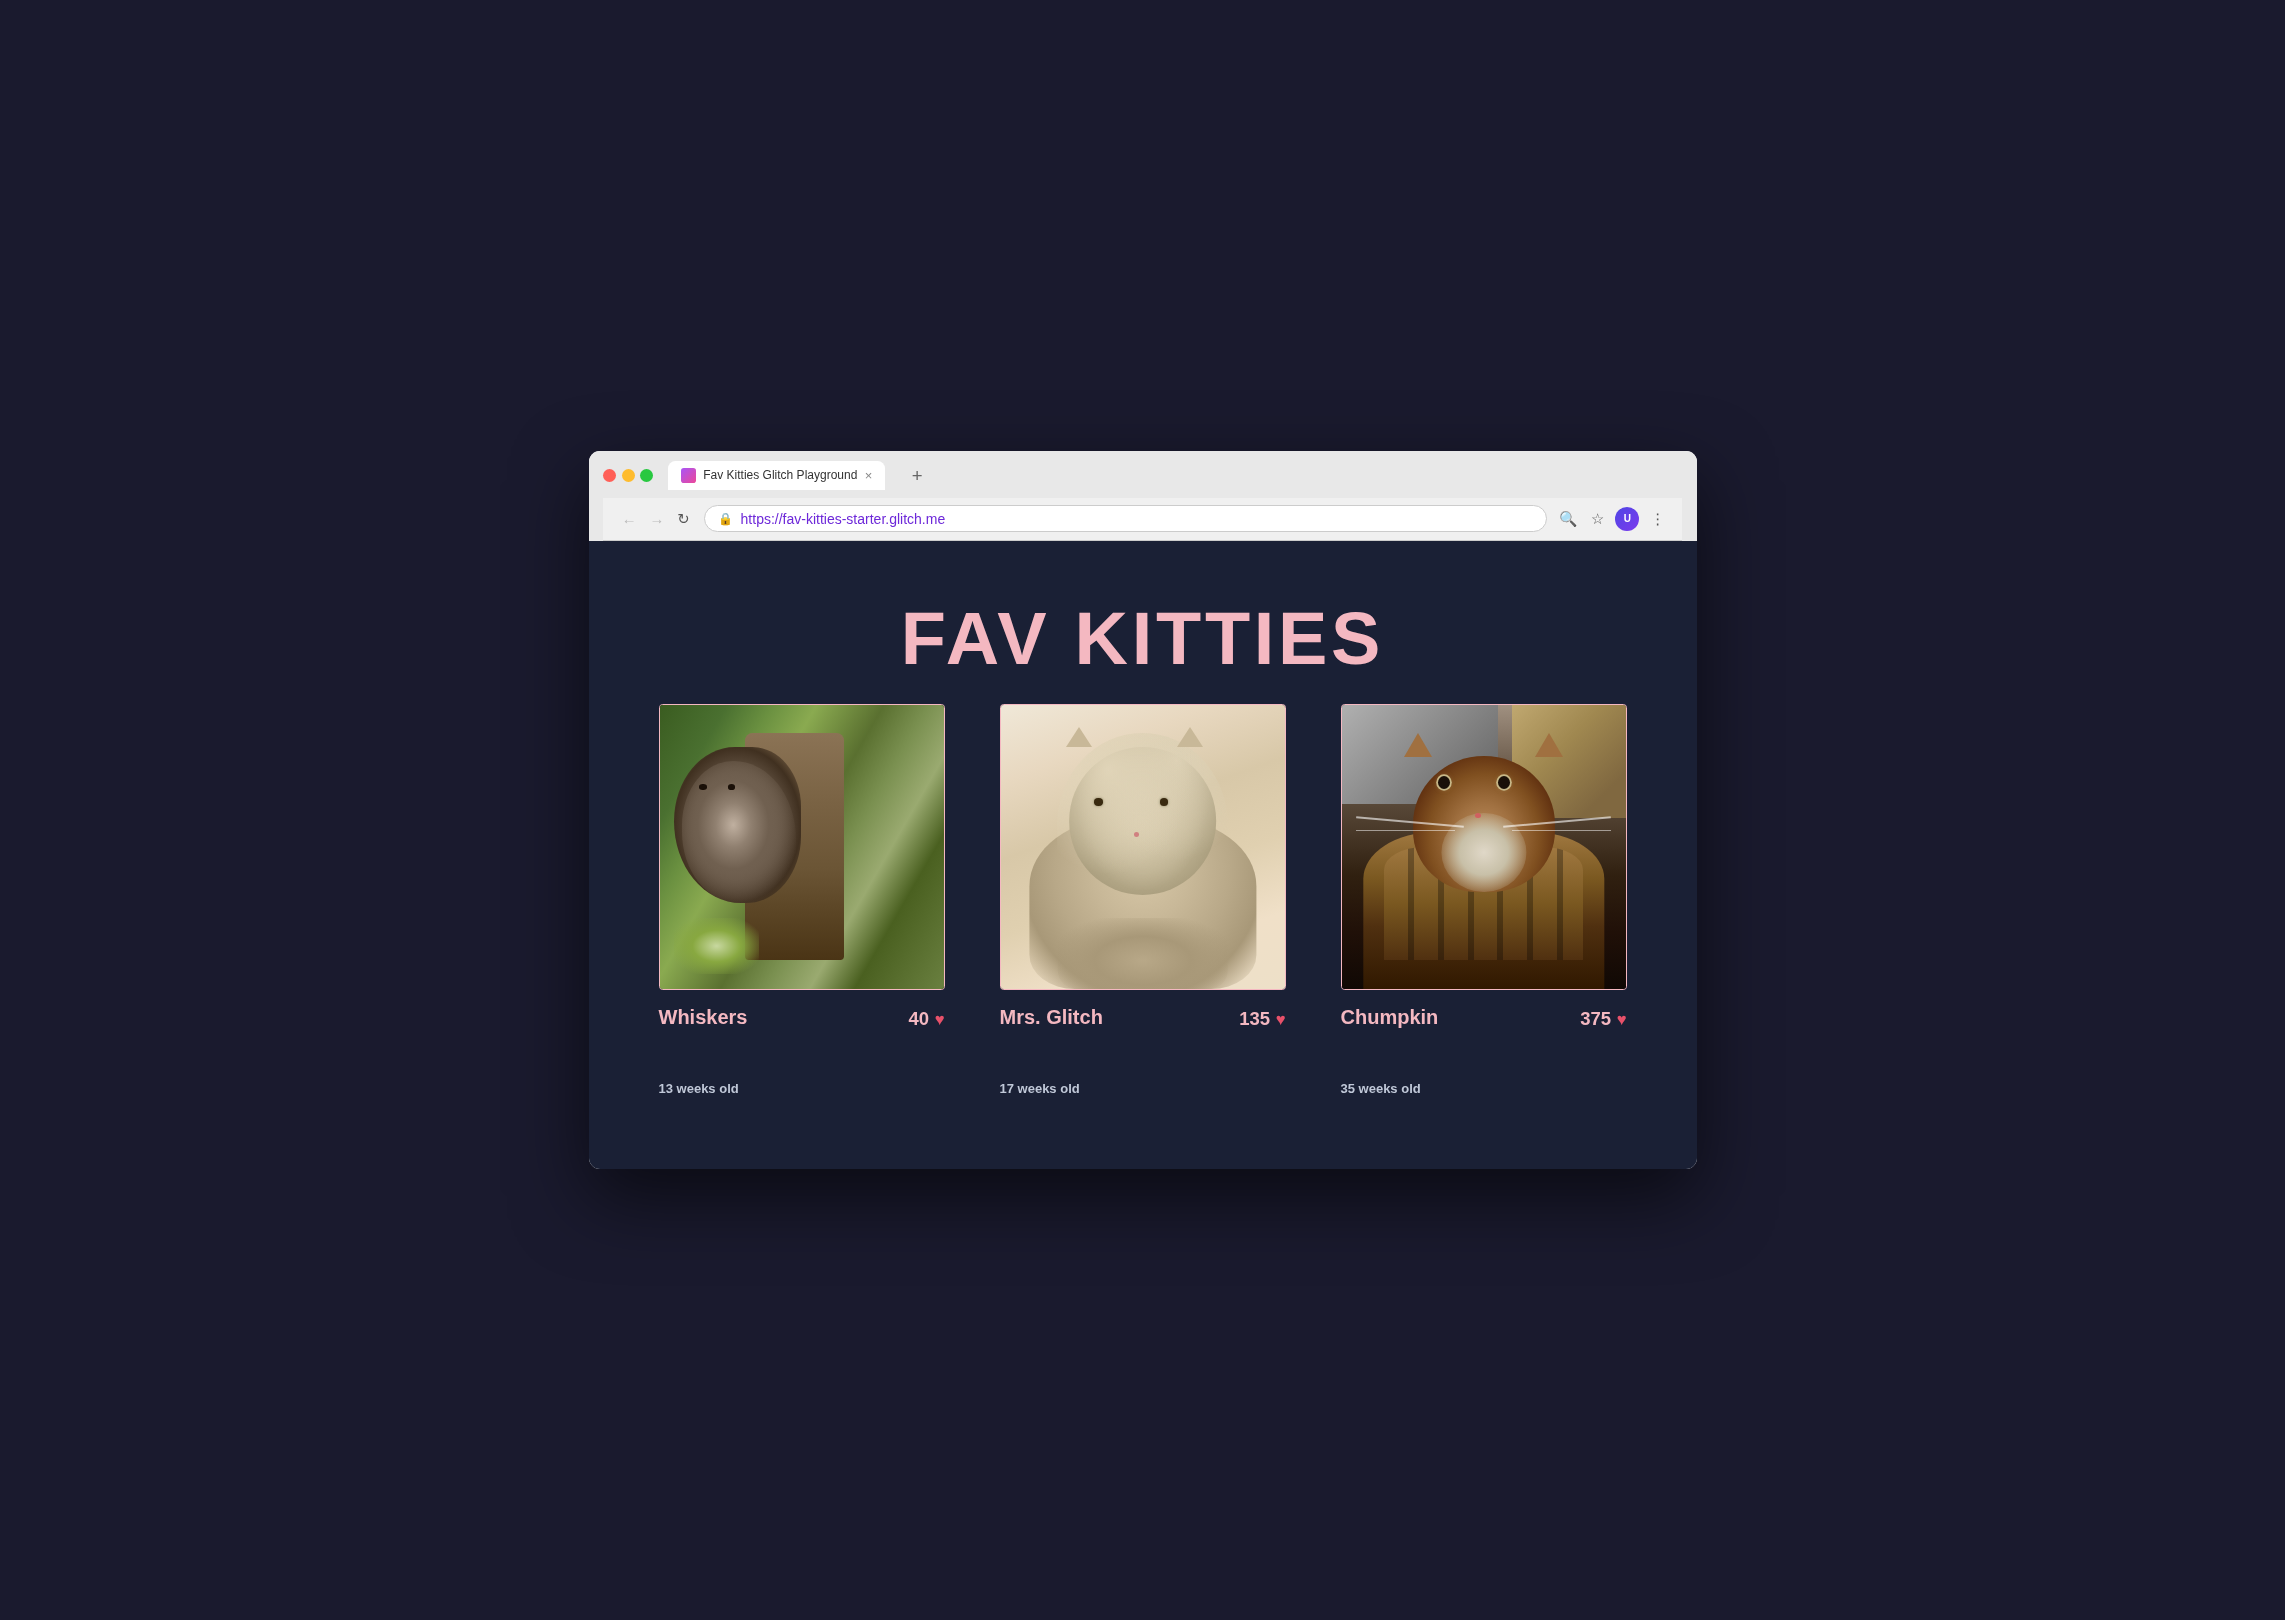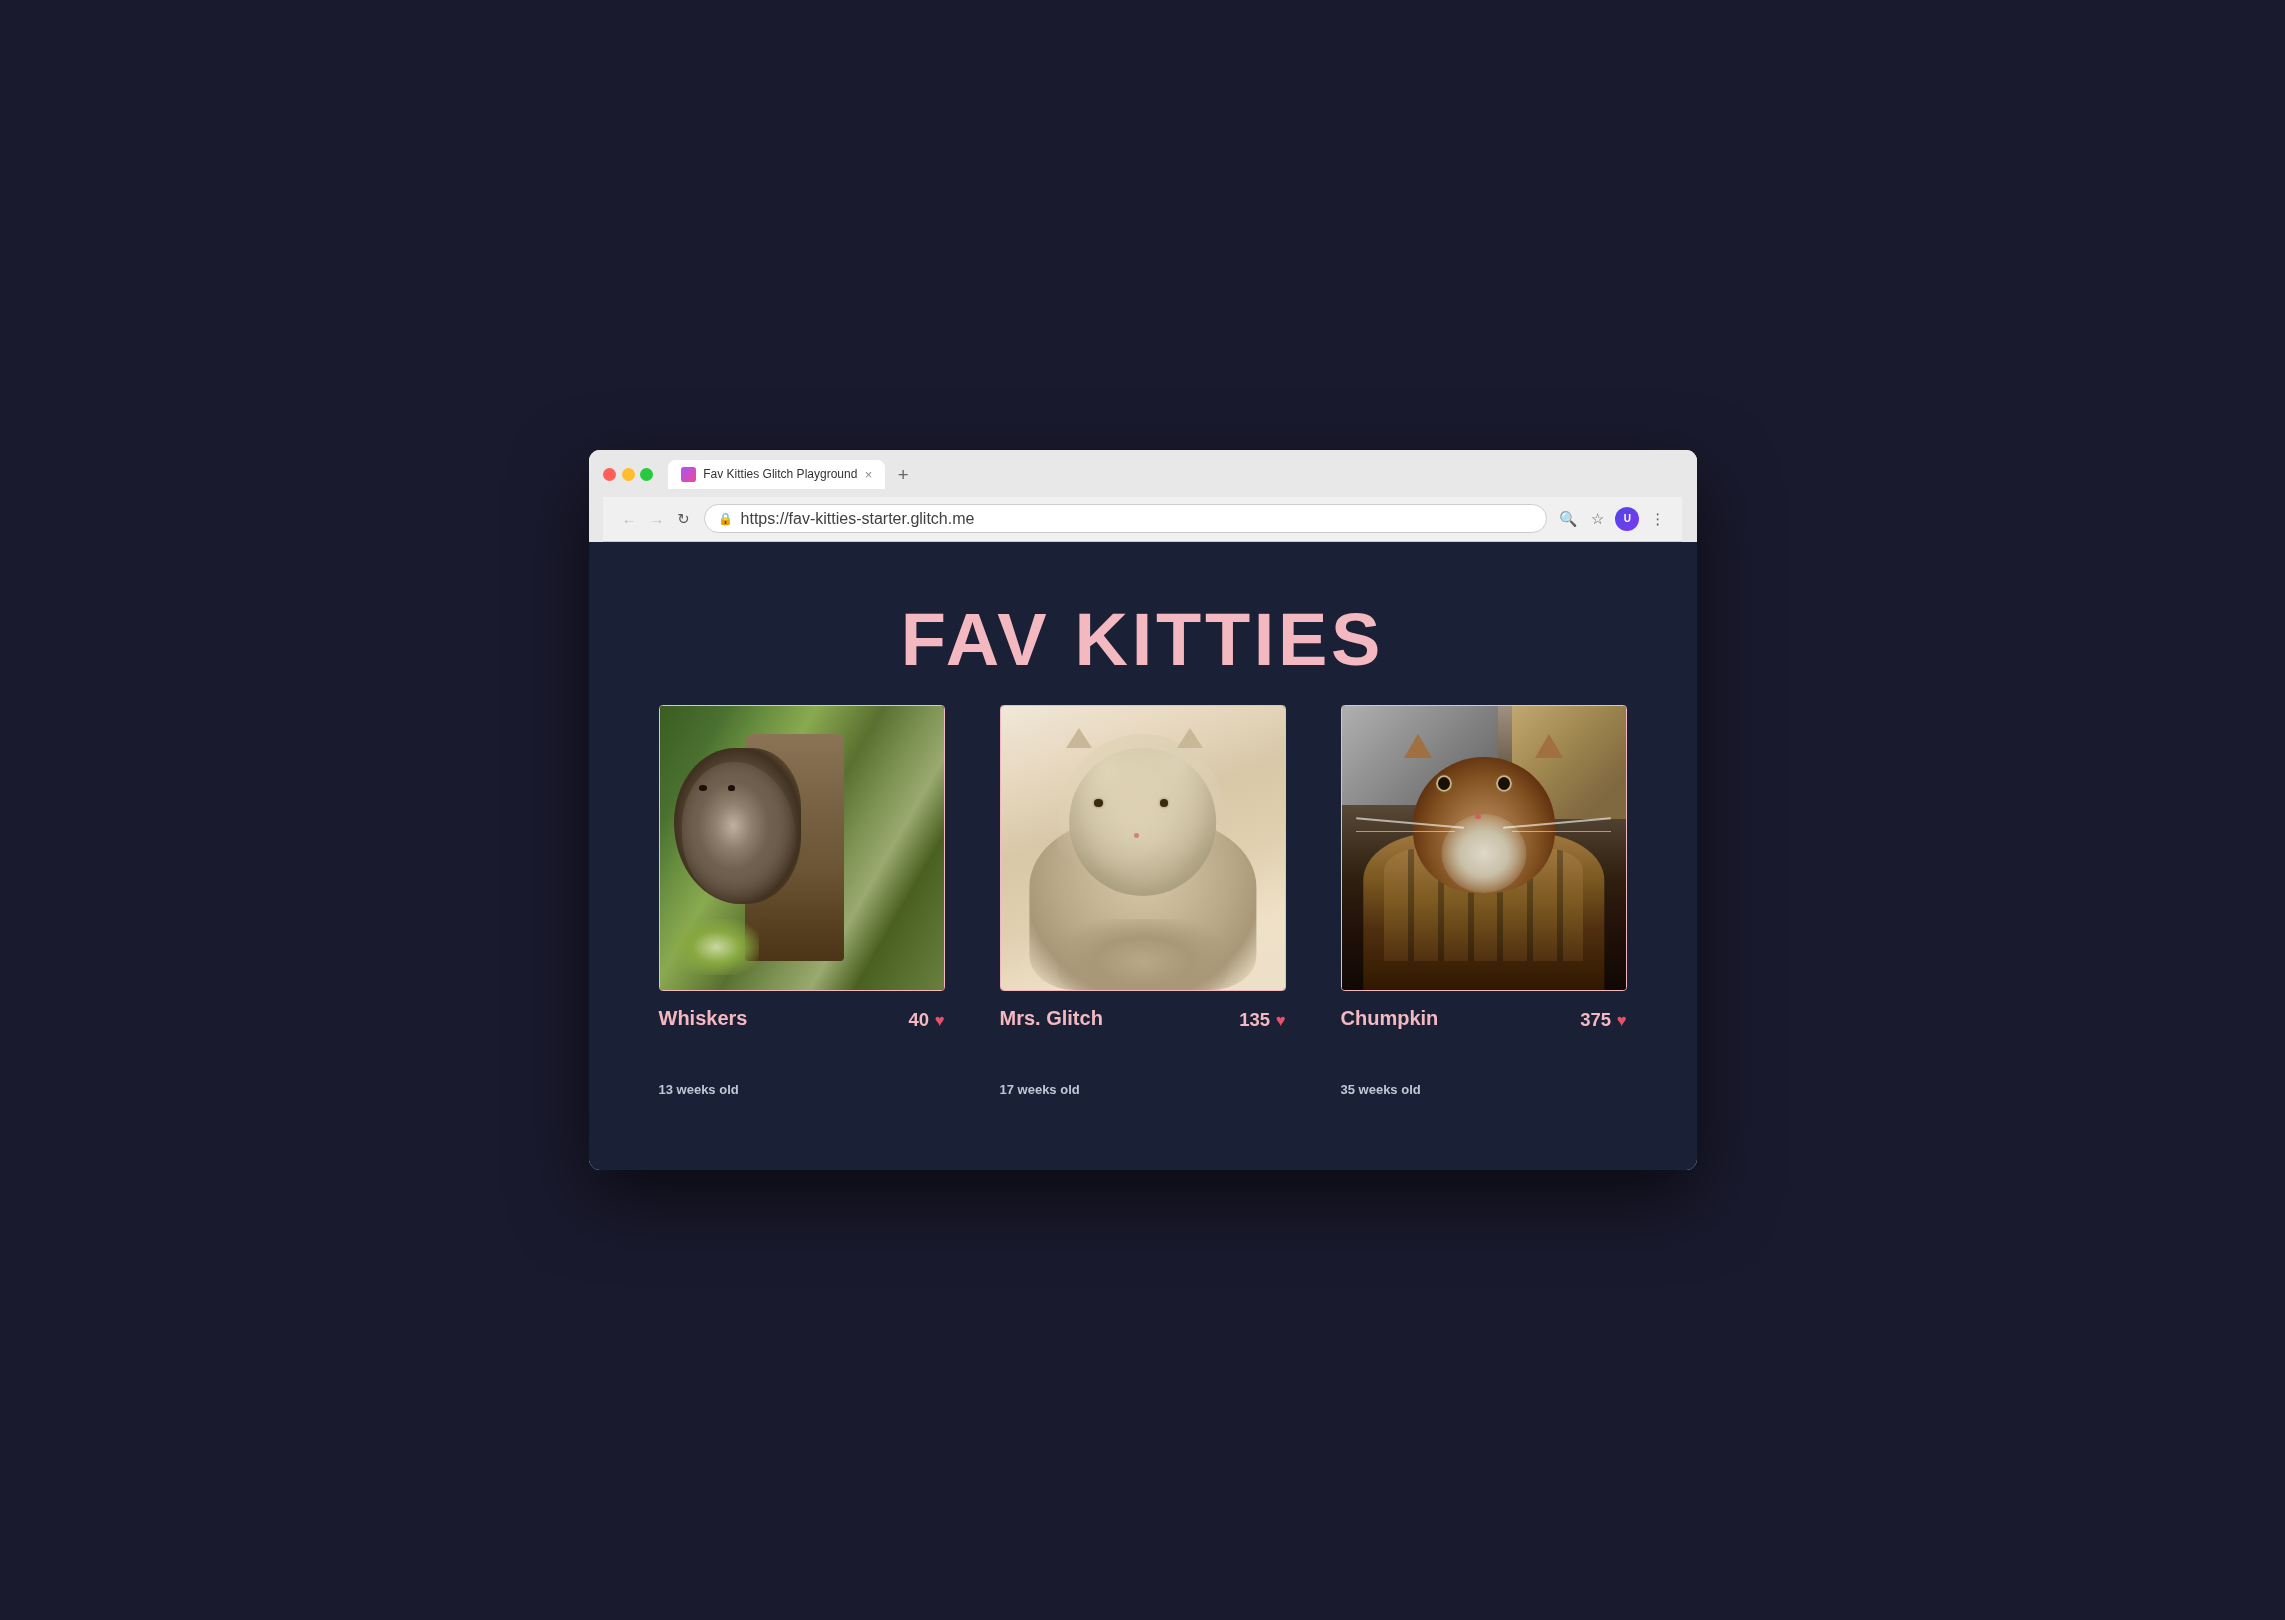--- a/index.html
+++ b/index.html
@@ -48,21 +48,21 @@
       border-radius: 50%;
     }
 
     .traffic-light.red    { background: #ff5f57; }
     .traffic-light.yellow { background: #febc2e; }
     .traffic-light.green  { background: #28c840; }
 
     .browser-tabs {
       display: flex;
       align-items: flex-end;
-      gap: 5px;
+      gap: 19px;
     }
 
     .browser-tab {
       background: #fff;
       border-radius: 7.4px 7.4px 0 0;
       padding: 7.4px 13px;
       display: flex;
       align-items: center;
       gap: 7.4px;
       font-size: 12px;
@@ -138,22 +138,22 @@
       align-items: center;
       gap: 7.4px;
     }
 
     .lock-icon {
       color: #555;
       font-size: 12px;
     }
 
     .address-text {
-      font-size: 16px;
-      color: #404040;
+      font-size: 14px;
+      color: #6d28d9;
     }
 
     .browser-actions {
       display: flex;
       gap: 9.2px;
       color: #555;
       font-size: 14.8px;
     }
 
     .browser-action-btn {

